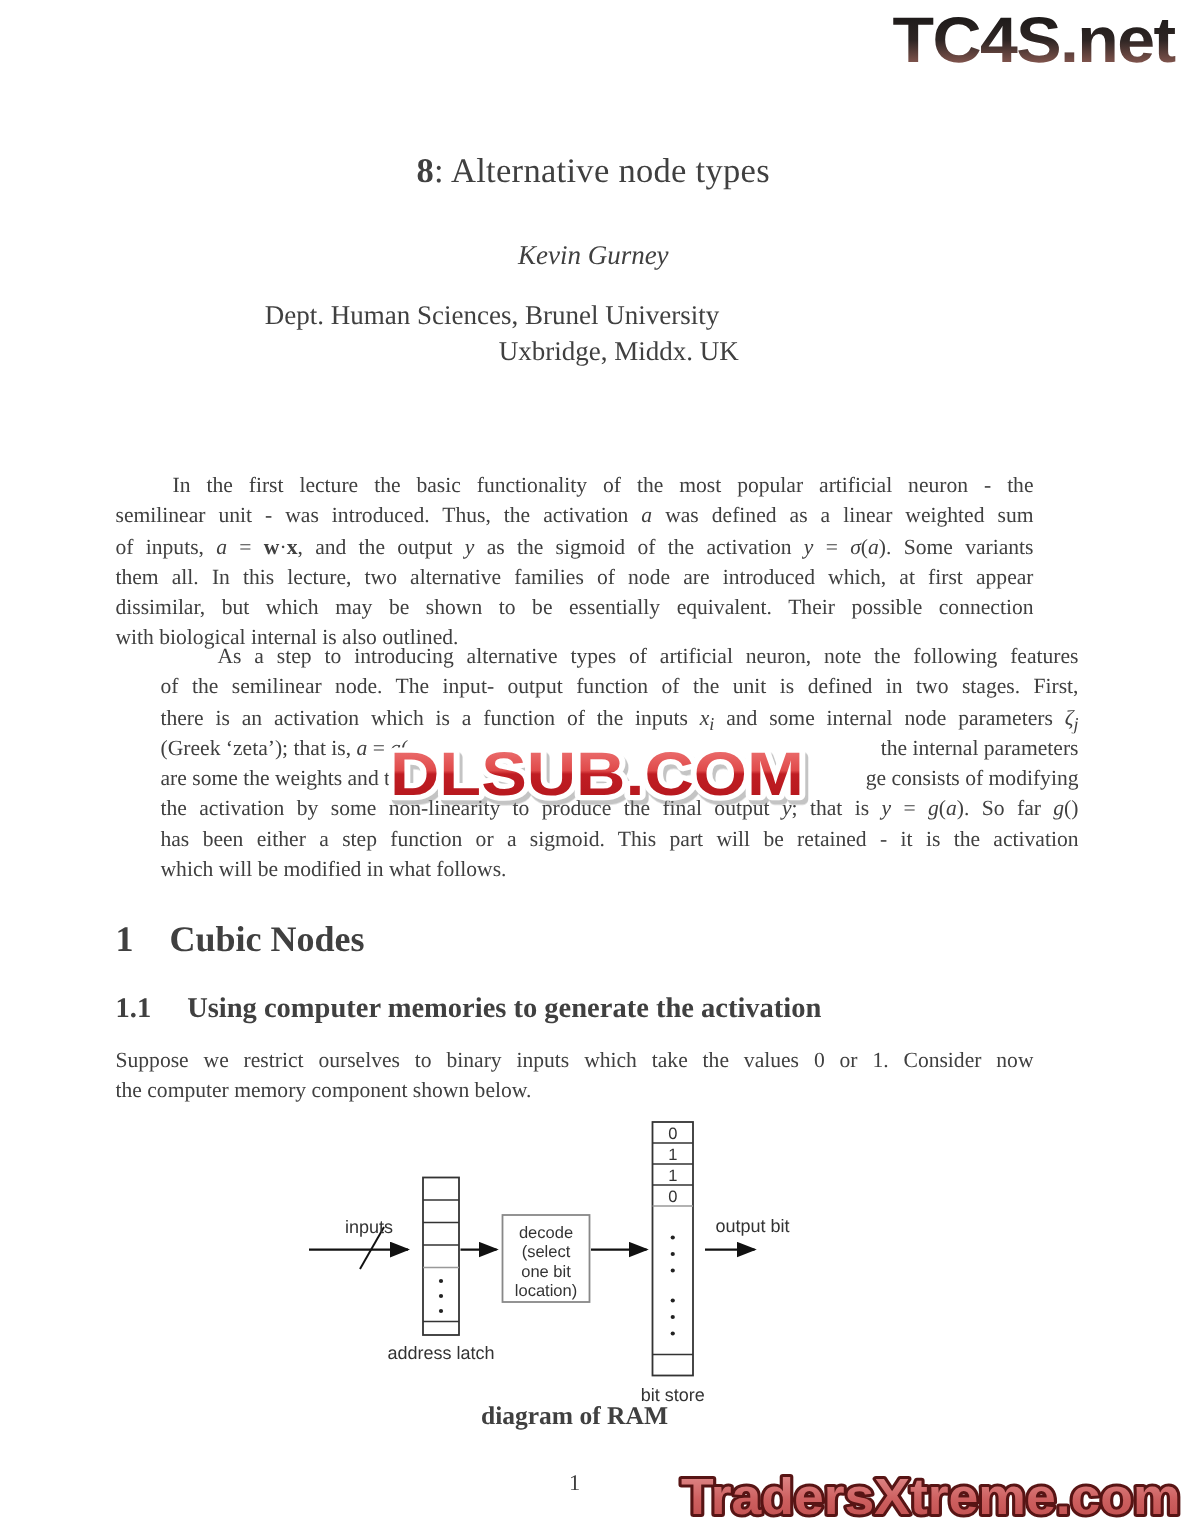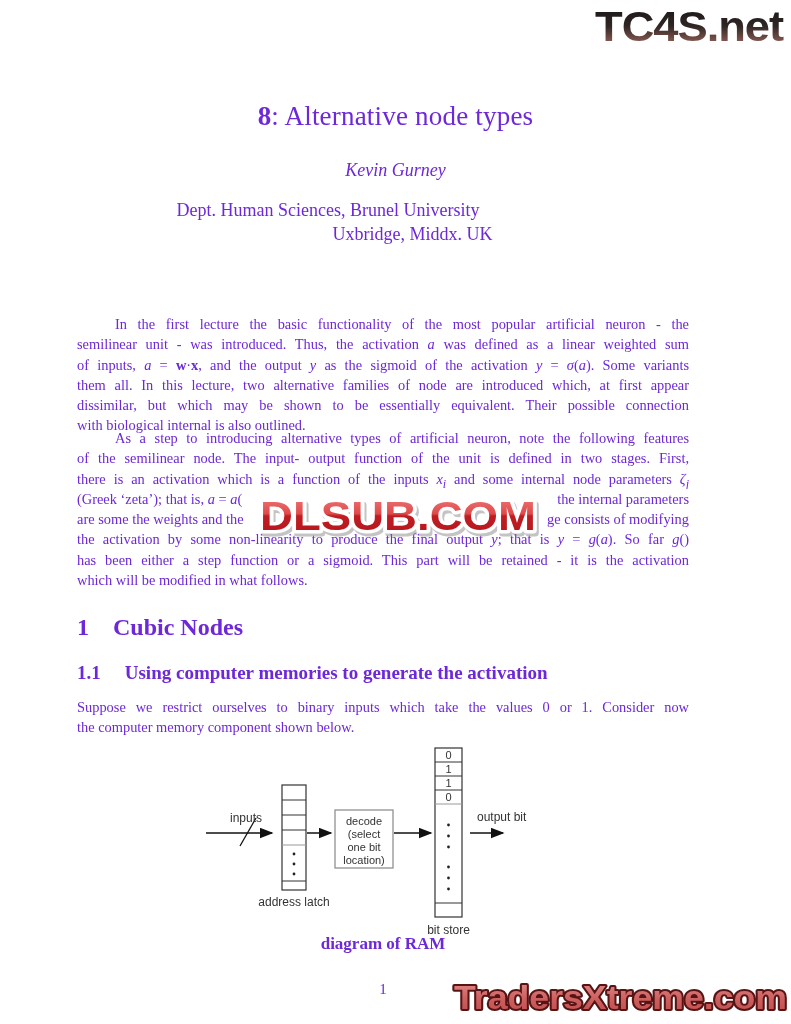--- a/index.html
+++ b/index.html
@@ -1,21 +1,21 @@
 <!DOCTYPE html>
 <html><head>
 <meta charset="utf-8">
 <style>
   html,body{margin:0;padding:0;background:#ffffff;}
   .page{position:relative;width:791px;height:1024px;background:#ffffff;overflow:hidden;
-        font-family:"Liberation Serif",serif;color:#6d28d9;text-decoration:underline;}
+        font-family:"Liberation Serif",serif;color:#404040;text-decoration:underline;}
   .abs{position:absolute;}
 
   
-  .doc-title{top:101px;left:0;width:791px;text-align:center;font-size:27px;letter-spacing:.2px;}
+  .doc-title{top:101px;left:0;width:791px;text-align:center;font-size:23px;letter-spacing:.2px;}
   .doc-title .tnum{font-weight:bold;}
   .author{top:160px;left:0;width:791px;text-align:center;font-style:italic;font-size:18px;}
   .affil1{top:200px;left:0;width:656px;text-align:center;font-size:18px;}
   .affil2{top:224px;left:17px;width:791px;text-align:center;font-size:18px;}
 
   
   .para{left:77px;width:612px;font-size:14.4px;line-height:20.3px;}
   .pline{height:20.3px;overflow:hidden;}
   .pline.just,.pline.first{text-align:justify;text-align-last:justify;}
   .pline.first{text-indent:38px;}
@@ -72,21 +72,21 @@
 
   <div class="abs para" style="top:283px;margin-top:31px;">
       <div class="pline first">In the first lecture the basic functionality of the most popular artificial neuron - the</div>
       <div class="pline just">semilinear unit - was introduced.  Thus, the activation <i>a</i> was defined as a linear weighted sum</div>
       <div class="pline just">of inputs, <i>a</i> = <b>w</b>·<b>x</b>, and the output <i>y</i> as the sigmoid of the activation <i>y</i> = <i>σ</i>(<i>a</i>).  Some variants</div>
       <div class="pline just">them all. In this lecture, two alternative families of node are introduced which, at first appear</div>
       <div class="pline just">dissimilar, but which may be shown to be essentially equivalent.  Their possible connection</div>
       <div class="pline last">with biological internal is also outlined.</div>
     </div>
 
-  <div class="abs para" style="top:428px;">
+  <div class="abs para" style="top:428px;margin-left:30px;">
     <div>
         <div class="pline first">As a step to introducing alternative types of artificial neuron, note the following features</div>
         <div class="pline just">of the semilinear node.  The input- output function of the unit is defined in two stages.  First,</div>
         <div class="pline just">there is an activation which is a function of the inputs <i>x<sub>i</sub></i> and some internal node parameters <i>ζ<sub>j</sub></i></div>
       </div>
     <div class="splitline">
       <span class="lft">(Greek ‘zeta’); that is, <i>a</i> = <i>a</i>(</span>
       <span class="rgt">the internal parameters</span>
     </div>
     <div class="splitline">

